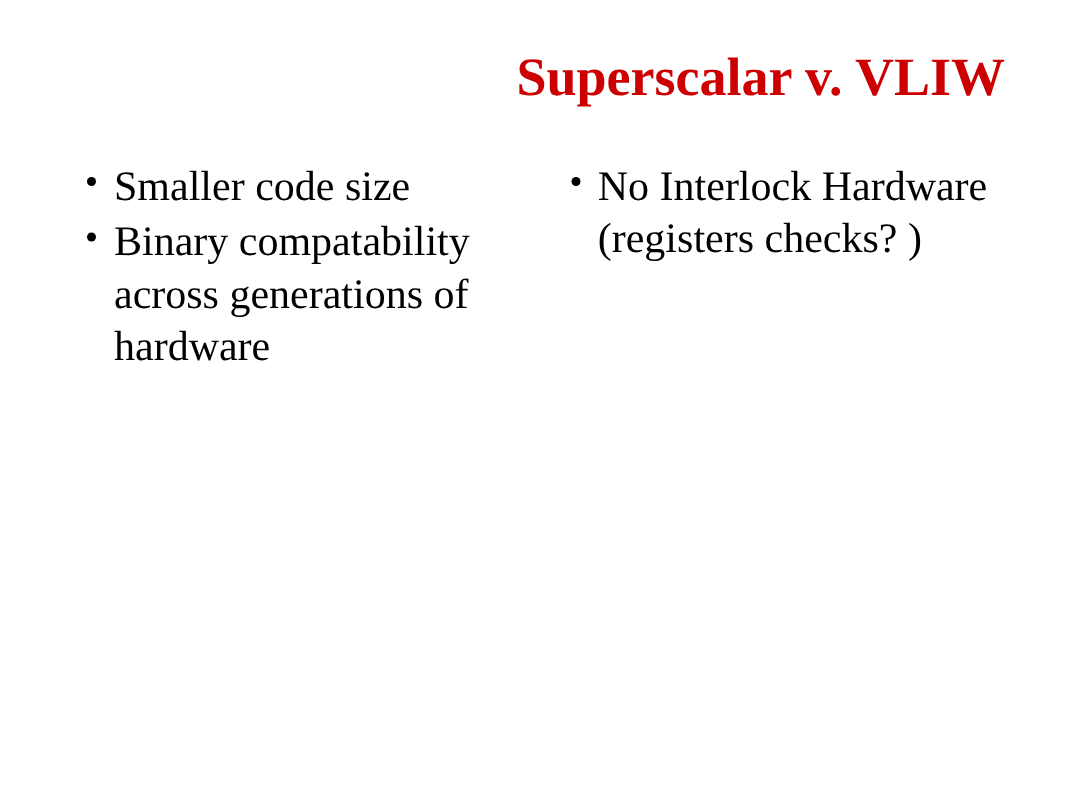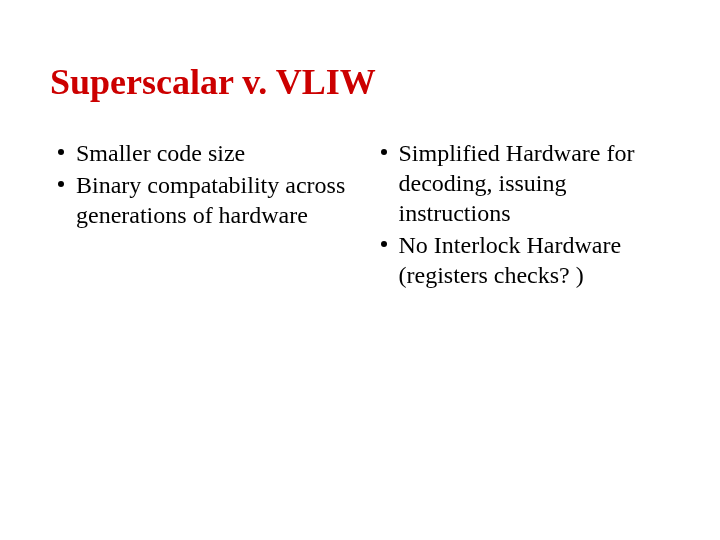--- a/index.html
+++ b/index.html
@@ -10,39 +10,39 @@
       font-family: "Comic Sans MS", "Comic Sans", cursive;
       position: relative;
       overflow: hidden;
     }
     .slide {
       width: 100%;
       height: 100%;
       padding: 30px 50px 30px 50px;
     }
     .title {
-      text-align: left;
+      text-align: right;
       font-size: 36px;
       font-weight: bold;
       color: #cc0000;
-      margin-top: 31px;
+      margin-top: 0;
       margin-bottom: 35px;
     }
     .columns {
       display: flex;
       gap: 25px;
     }
     .col {
       flex: 1;
     }
     .bullet-item {
       display: flex;
       align-items: flex-start;
       margin-bottom: 2px;
-      font-size: 24px;
+      font-size: 28px;
       color: #000000;
       line-height: 1.25;
     }
     .bullet-dot {
       width: 6px;
       height: 6px;
       background: #000000;
       border-radius: 50%;
       flex-shrink: 0;
       margin-top: 11px;
@@ -67,21 +67,17 @@
       </div>
       <div class="bullet-item">
         <span class="bullet-dot"></span>
         <span class="bullet-text">Binary compatability across generations of hardware</span>
       </div>
     </div>
 
     <div class="col">
       <div class="bullet-item">
         <span class="bullet-dot"></span>
-        <span class="bullet-text">Simplified Hardware for decoding, issuing instructions</span>
-      </div>
-      <div class="bullet-item">
-        <span class="bullet-dot"></span>
         <span class="bullet-text">No Interlock Hardware (registers checks? )</span>
       </div>
     </div>
   </div>
 </div>
 
 </body></html>

